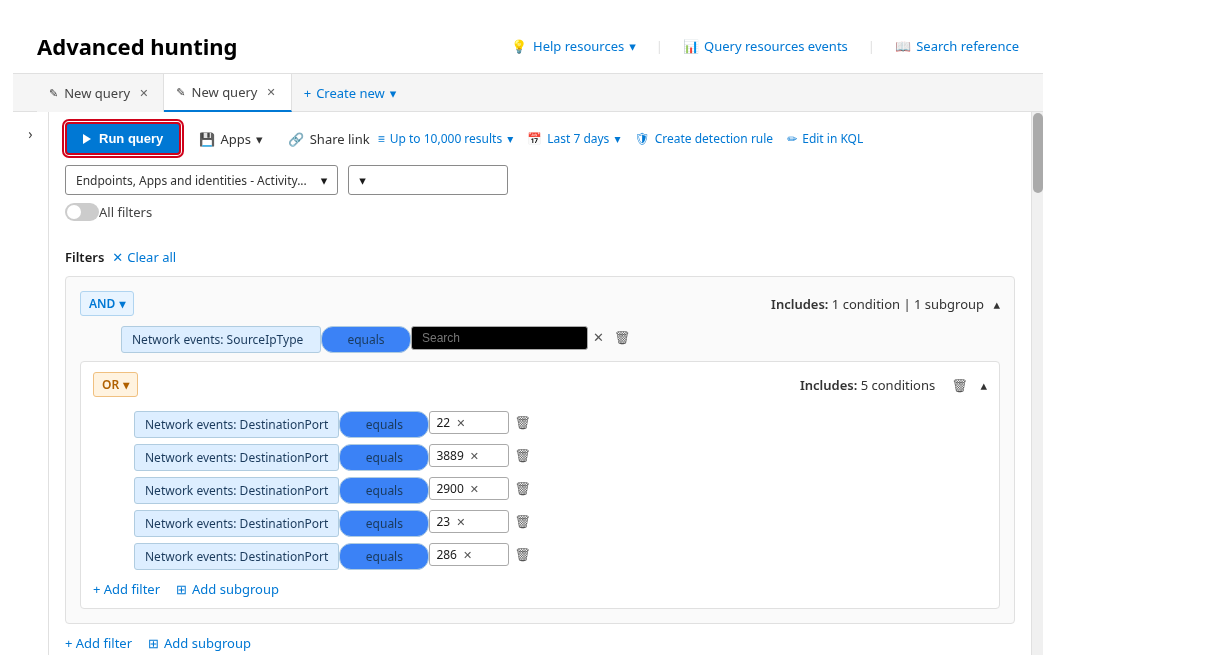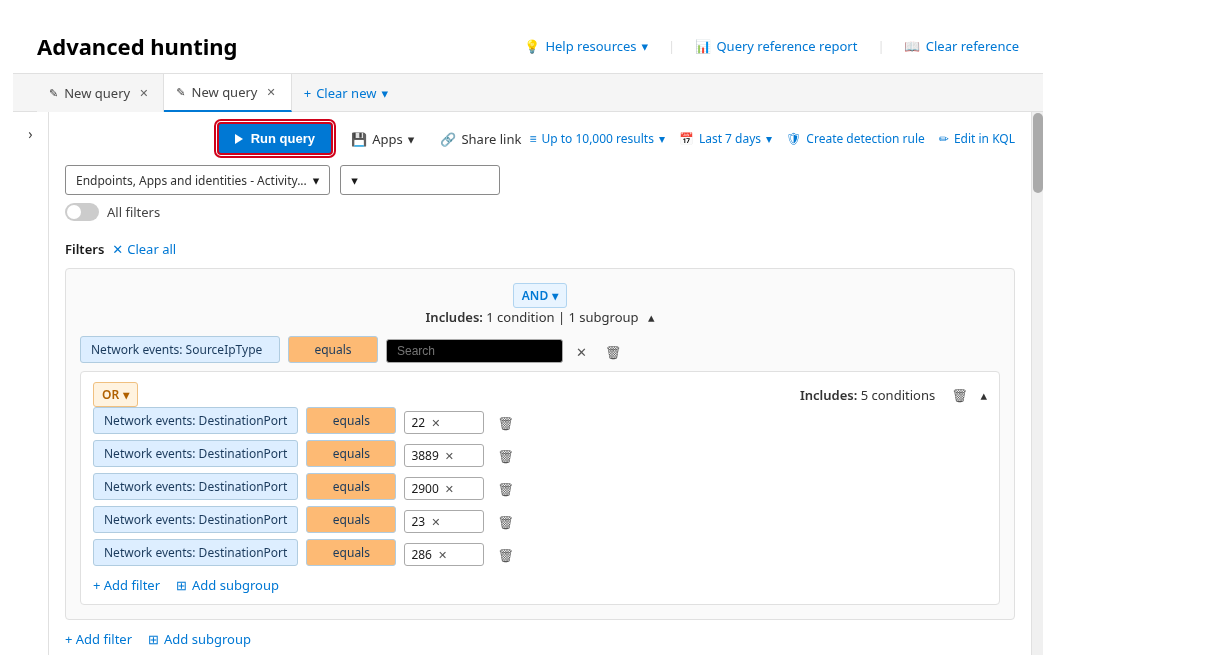--- a/index.html
+++ b/index.html
@@ -20,62 +20,62 @@
     .tab-close { color: #666; font-size: 11px; cursor: pointer; padding: 2px 3px; border-radius: 3px; }
     .tab-new { display: flex; align-items: center; gap: 5px; padding: 0 12px; height: 38px; color: #0078d4; cursor: pointer; font-size: 13px; }
 
     
     .content-area { display: flex; padding: 0; }
     .sidebar-collapse { width: 36px; display: flex; align-items: flex-start; justify-content: center; padding-top: 12px; border-right: 1px solid #e0e0e0; cursor: pointer; color: #444; font-size: 14px; }
 
     .main-content { flex: 1; padding: 10px 16px; overflow-y: auto; max-height: calc(655px - 38px - 58px); }
 
     
-    .toolbar { display: flex; align-items: center; justify-content: flex-end; margin-bottom: 10px; }
+    .toolbar { display: flex; align-items: center; justify-content: flex-start; margin-bottom: 10px; }
     .toolbar-left { display: flex; align-items: center; gap: 10px; }
     .toolbar-right { display: flex; align-items: center; gap: 14px; }
 
     .run-query-btn { display: flex; align-items: center; gap: 6px; background: #0078d4; color: #fff; border: 2px solid #d0021b; padding: 7px 16px; border-radius: 4px; font-size: 13px; font-weight: 600; cursor: pointer; outline: 2px solid #d0021b; outline-offset: 1px; }
 
     .toolbar-btn { display: flex; align-items: center; gap: 5px; color: #333; cursor: pointer; padding: 5px 8px; border-radius: 3px; font-size: 13px; }
 
     .toolbar-right-item { display: flex; align-items: center; gap: 5px; color: #0078d4; cursor: pointer; font-size: 12px; }
 
     
     .filter-row { display: flex; align-items: center; gap: 10px; margin-bottom: 8px; }
-    .filter-select { display: flex; align-items: center; gap: 6px; border: 1px solid #8a8a8a; border-radius: 3px; padding: 5px 10px; font-size: 13px; cursor: pointer; background: #fff; min-width: 160px; }
-
-    .all-filters-row { display: flex; align-items: center; gap: 8px; margin-bottom: 19px; }
+    .filter-select { display: flex; align-items: center; gap: 14px; border: 1px solid #8a8a8a; border-radius: 3px; padding: 5px 10px; font-size: 13px; cursor: pointer; background: #fff; min-width: 160px; }
+
+    .all-filters-row { display: flex; align-items: center; margin-bottom: 27px; }
     .toggle { width: 34px; height: 18px; background: #ccc; border-radius: 9px; position: relative; cursor: pointer; }
     .toggle-thumb { width: 14px; height: 14px; background: #fff; border-radius: 7px; position: absolute; top: 2px; left: 2px; }
     .all-filters-label { font-size: 13px; color: #444; }
 
     
     .filters-header { display: flex; align-items: flex-start; gap: 8px; margin-bottom: 10px; font-size: 13px; }
     .filters-label { font-weight: 600; }
     .clear-all { display: flex; align-items: center; gap: 4px; color: #0078d4; cursor: pointer; }
 
     
     .logic-box { border: 1px solid #e0e0e0; border-radius: 4px; background: #fafafa; padding: 14px 14px 14px 14px; margin-bottom: 10px; }
-    .logic-box-header { display: flex; align-items: center; justify-content: space-between; margin-bottom: 10px; flex-direction: column; }
+    .logic-box-header { display: flex; align-items: center; justify-content: space-between; margin-bottom: 10px; }
     .logic-badge { display: flex; align-items: center; gap: 4px; background: #e8f4ff; border: 1px solid #b0d4f0; border-radius: 3px; padding: 3px 8px; font-size: 12px; font-weight: 600; color: #0078d4; cursor: pointer; }
     .includes-info { font-size: 13px; color: #333; }
     .includes-info strong { font-weight: 600; }
 
-    .condition-row { display: flex; align-items: flex-end; gap: 8px; margin-bottom: 6px; }
+    .condition-row { display: flex; align-items: flex-start; gap: 0; margin-bottom: 6px; margin-left: 41px; }
     .condition-field { background: #ddeeff; border: 1px solid #b0cce0; border-radius: 3px; padding: 4px 10px; font-size: 12px; color: #1a3a5c; min-width: 200px; }
-    .condition-op { background: #fdba74; border: 1px solid #b0cce0; border-radius: 3px; padding: 4px 10px; font-size: 12px; color: #1a3a5c; min-width: 90px; text-align: center; }
+    .condition-op { background: #3b82f6; border: 1px solid #b0cce0; border-radius: 12px; padding: 4px 10px; font-size: 12px; color: #1a3a5c; min-width: 90px; text-align: center; }
     .condition-val { background: #000000; border: 1px solid #aaa; border-radius: 3px; padding: 4px 10px; font-size: 12px; min-width: 100px; }
     .condition-val.placeholder { color: #888; }
     .icon-btn { color: #555; cursor: pointer; padding: 2px 5px; border-radius: 3px; font-size: 13px; }
     .icon-btn-x { color: #555; cursor: pointer; padding: 2px 5px; }
 
     
     .or-box { border: 1px solid #e0e0e0; border-radius: 4px; background: #fff; padding: 10px 12px; margin-top: 8px; }
-    .or-box-header { display: flex; align-items: center; justify-content: space-between; margin-bottom: 0; }
+    .or-box-header { display: flex; align-items: center; justify-content: space-between; margin-bottom: 14px; }
     .or-badge { display: flex; align-items: center; gap: 4px; background: #fff3e0; border: 1px solid #f0c080; border-radius: 3px; padding: 3px 8px; font-size: 12px; font-weight: 600; color: #b06000; cursor: pointer; }
 
     .val-with-x { display: flex; align-items: center; gap: 2px; background: #fff; border: 1px solid #aaa; border-radius: 3px; padding: 2px 6px; font-size: 12px; min-width: 80px; }
     .x-in-val { color: #555; cursor: pointer; font-size: 11px; margin-left: 4px; }
 
     .add-footer { display: flex; align-items: center; gap: 16px; margin-top: 10px; }
     .add-btn { display: flex; align-items: flex-start; gap: 5px; color: #0078d4; cursor: pointer; font-size: 13px; }
 
     .play-icon { display: inline-block; width: 0; height: 0; border-top: 5px solid transparent; border-bottom: 5px solid transparent; border-left: 8px solid #fff; margin-right: 2px; }
   </style>
@@ -88,44 +88,44 @@
     <h1 class="header-title">Advanced hunting</h1>
     <div class="header-actions">
       <div class="header-action-item">
         <span>💡</span>
         <span>Help resources</span>
         <span>▾</span>
       </div>
       <span class="header-sep">|</span>
       <div class="header-action-item">
         <span>📊</span>
-        <span>Query reference report</span>
+        <span>Query resources events</span>
       </div>
       <span class="header-sep">|</span>
       <div class="header-action-item">
         <span>📖</span>
-        <span>Clear reference</span>
+        <span>Search reference</span>
       </div>
     </div>
   </div>
 
   <div class="tabs-bar">
     <div class="tab">
       <span style="font-size:11px;">✎</span>
       <span>New query</span>
       <span class="tab-close">✕</span>
     </div>
     <div class="tab" style="background:#fff; border-bottom: 2px solid #0078d4;">
       <span style="font-size:11px;">✎</span>
       <span>New query</span>
       <span class="tab-close">✕</span>
     </div>
     <div class="tab-new">
       <span>+</span>
-      <span>Clear new</span>
+      <span>Create new</span>
       <span>▾</span>
     </div>
   </div>
 
   <div class="content-area">
 
     <div class="sidebar-collapse">
       <span>›</span>
     </div>
 

